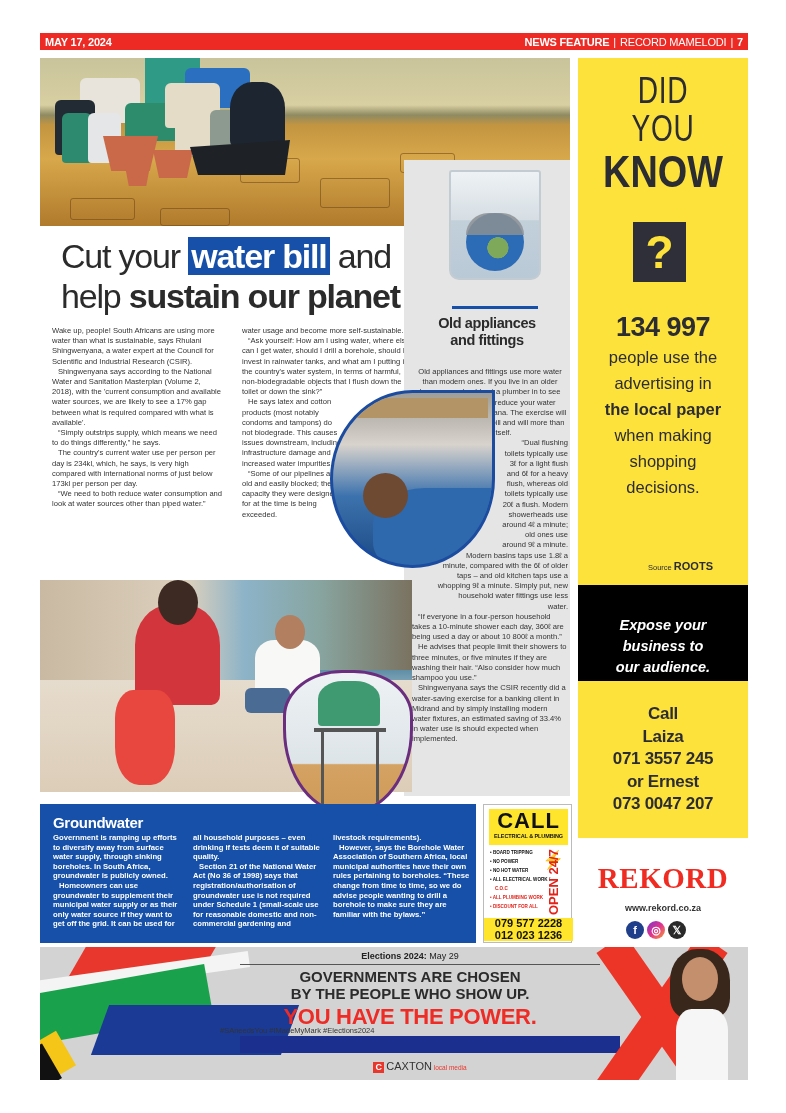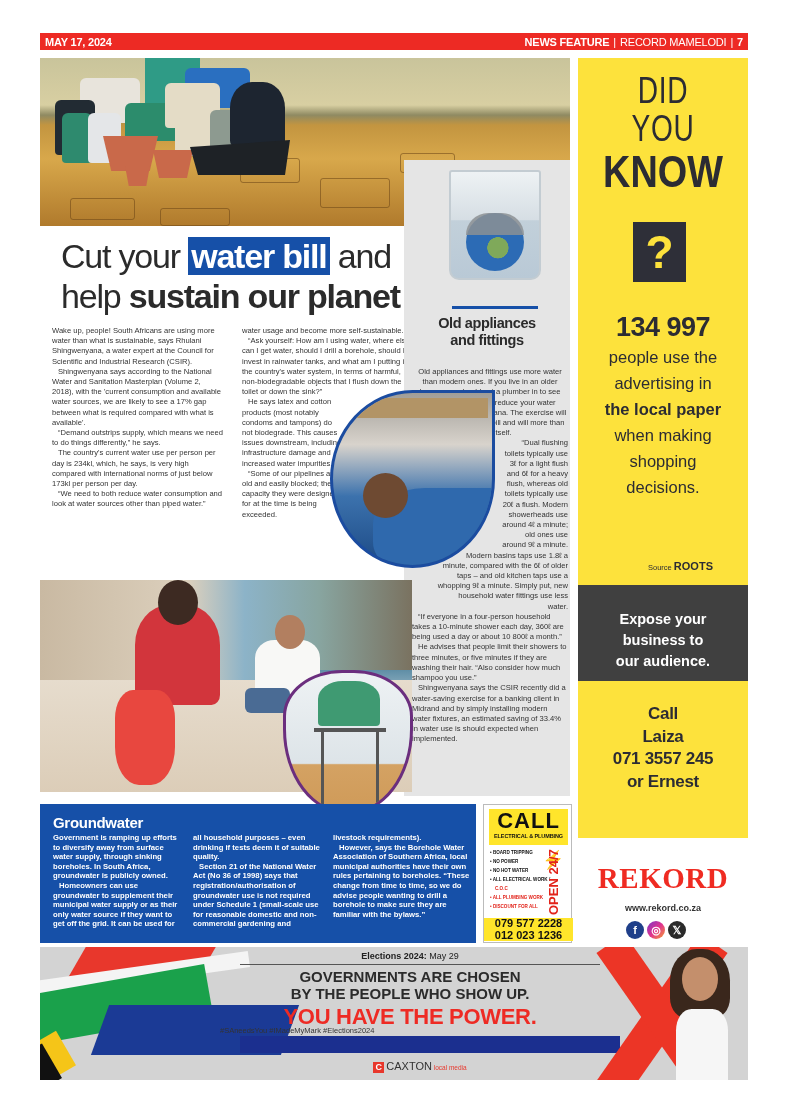--- a/index.html
+++ b/index.html
@@ -95,21 +95,21 @@
   .dyk { position: absolute; left: 578px; top: 72px; width: 170px; text-align: center; color: #2c2c33; }
   .dyk .thin { font-size: 36px; line-height: 38px; font-weight: normal; letter-spacing: 1px; transform: scaleX(0.78); }
   .dyk .bold { font-size: 44px; line-height: 44px; font-weight: bold; transform: scaleX(0.86); margin-top: 2px; }
   .qbox { position: absolute; left: 633px; top: 222px; width: 53px; height: 60px; background: #2e2f38; color: #fde23c; font-weight: bold; font-size: 46px; text-align: center; line-height: 60px; }
   .stat { position: absolute; left: 578px; top: 310px; width: 170px; text-align: center; color: #2c2c33; }
   .stat .num { font-size: 27px; font-weight: bold; letter-spacing: -0.5px; line-height: 34px; }
   .stat .line { font-size: 16.5px; line-height: 26px; font-weight: normal; }
   .stat .line.b { font-weight: bold; }
   .source { position: absolute; left: 648px; top: 560px; font-size: 7.5px; color: #2c2c33; }
   .source b { font-size: 11px; font-weight: bold; }
-  .expose { position: absolute; left: 578px; top: 585px; width: 170px; height: 96px; background: #404040; color: #fff; text-align: center; font-weight: bold; font-size: 14.5px; line-height: 21px; padding-top: 24px; }
+  .expose { position: absolute; left: 578px; top: 585px; width: 170px; height: 96px; background: #000000; color: #fff; text-align: center; font-style: italic; font-weight: bold; font-size: 14.5px; line-height: 21px; padding-top: 30px; }
   .callus { position: absolute; left: 578px; top: 703px; width: 170px; text-align: center; color: #2c2c33; font-weight: bold; font-size: 17px; line-height: 22.5px; letter-spacing: -0.3px; }
 
   .rekord { position: absolute; left: 578px; top: 862px; width: 170px; text-align: center; color: #ef2b22; font-family: "Liberation Serif", serif; font-weight: bold; font-size: 29px; letter-spacing: 0.5px; }
   .url { position: absolute; left: 578px; top: 903px; width: 170px; text-align: center; font-size: 9px; font-weight: bold; color: #333; }
   .social { position: absolute; left: 626px; top: 921px; display: flex; gap: 3px; }
   .social span { width: 18px; height: 18px; border-radius: 50%; color: #fff; font-weight: bold; font-size: 11px; text-align: center; line-height: 18px; }
   .fb { background: #1f3f8a; }
   .ig { background: linear-gradient(135deg, #7a35c8, #e0338f, #f6a030); }
   .xx { background: #2a2a2a; }
 
@@ -171,21 +171,21 @@
   <div class="pot" style="left:113px;top:92px;width:40px;height:28px;"></div>
   <div class="pot" style="left:85px;top:108px;width:25px;height:20px;"></div>
   <div class="trough" style="left:150px;top:82px;width:100px;height:35px;"></div>
 </div>
 
 <h1 class="headline"><span>Cut your </span><span class="hl">water bill</span><span> and help </span><b>sustain our planet</b></h1>
 
 <div class="col col1">
   <p class="first">Wake up, people! South Africans are using more water than what is sustainable, says Rhulani Shingwenyana, a water expert at the Council for Scientific and Industrial Research (CSIR).</p>
   <p>Shingwenyana says according to the National Water and Sanitation Masterplan (Volume 2, 2018), with the 'current consumption and available water sources, we are likely to see a 17% gap between what is required compared with what is available'.</p>
-  <p>“Demand outstrips supply, which means we need to do things differently,” he says.</p>
+  <p>“Simply outstrips supply, which means we need to do things differently,” he says.</p>
   <p>The country's current water use per person per day is 234kl, which, he says, is very high compared with international norms of just below 173kl per person per day.</p>
   <p>“We need to both reduce water consumption and look at water sources other than piped water.”</p>
 </div>
 
 <div class="col col2">
   <p class="first">water usage and become more self-sustainable.</p>
   <p>“Ask yourself: How am I using water, where else can I get water, should I drill a borehole, should I invest in rainwater tanks, and what am I putting in the country's water system, in terms of harmful, non-biodegradable objects that I flush down the toilet or down the sink?”</p>
   <div class="narrow">
     <p>He says latex and cotton products (most notably condoms and tampons) do not biodegrade. This causes issues downstream, including infrastructure damage and increased water impurities.</p>
     <p>“Some of our pipelines are old and easily blocked; the capacity they were designed for at the time is being exceeded.</p>
@@ -294,20 +294,21 @@
 <div class="expose">
   <div>Expose your</div>
   <div>business to</div>
   <div>our audience.</div>
 </div>
 <div class="callus">
   <div>Call</div>
   <div>Laiza</div>
   <div>071 3557 245</div>
   <div>or Ernest</div>
+  <div>073 0047 207</div>
 </div>
 
 <div class="rekord">REKORD</div>
 <div class="url">www.rekord.co.za</div>
 <div class="social">
   <span class="fb">f</span>
   <span class="ig">◎</span>
   <span class="xx">𝕏</span>
 </div>
 

